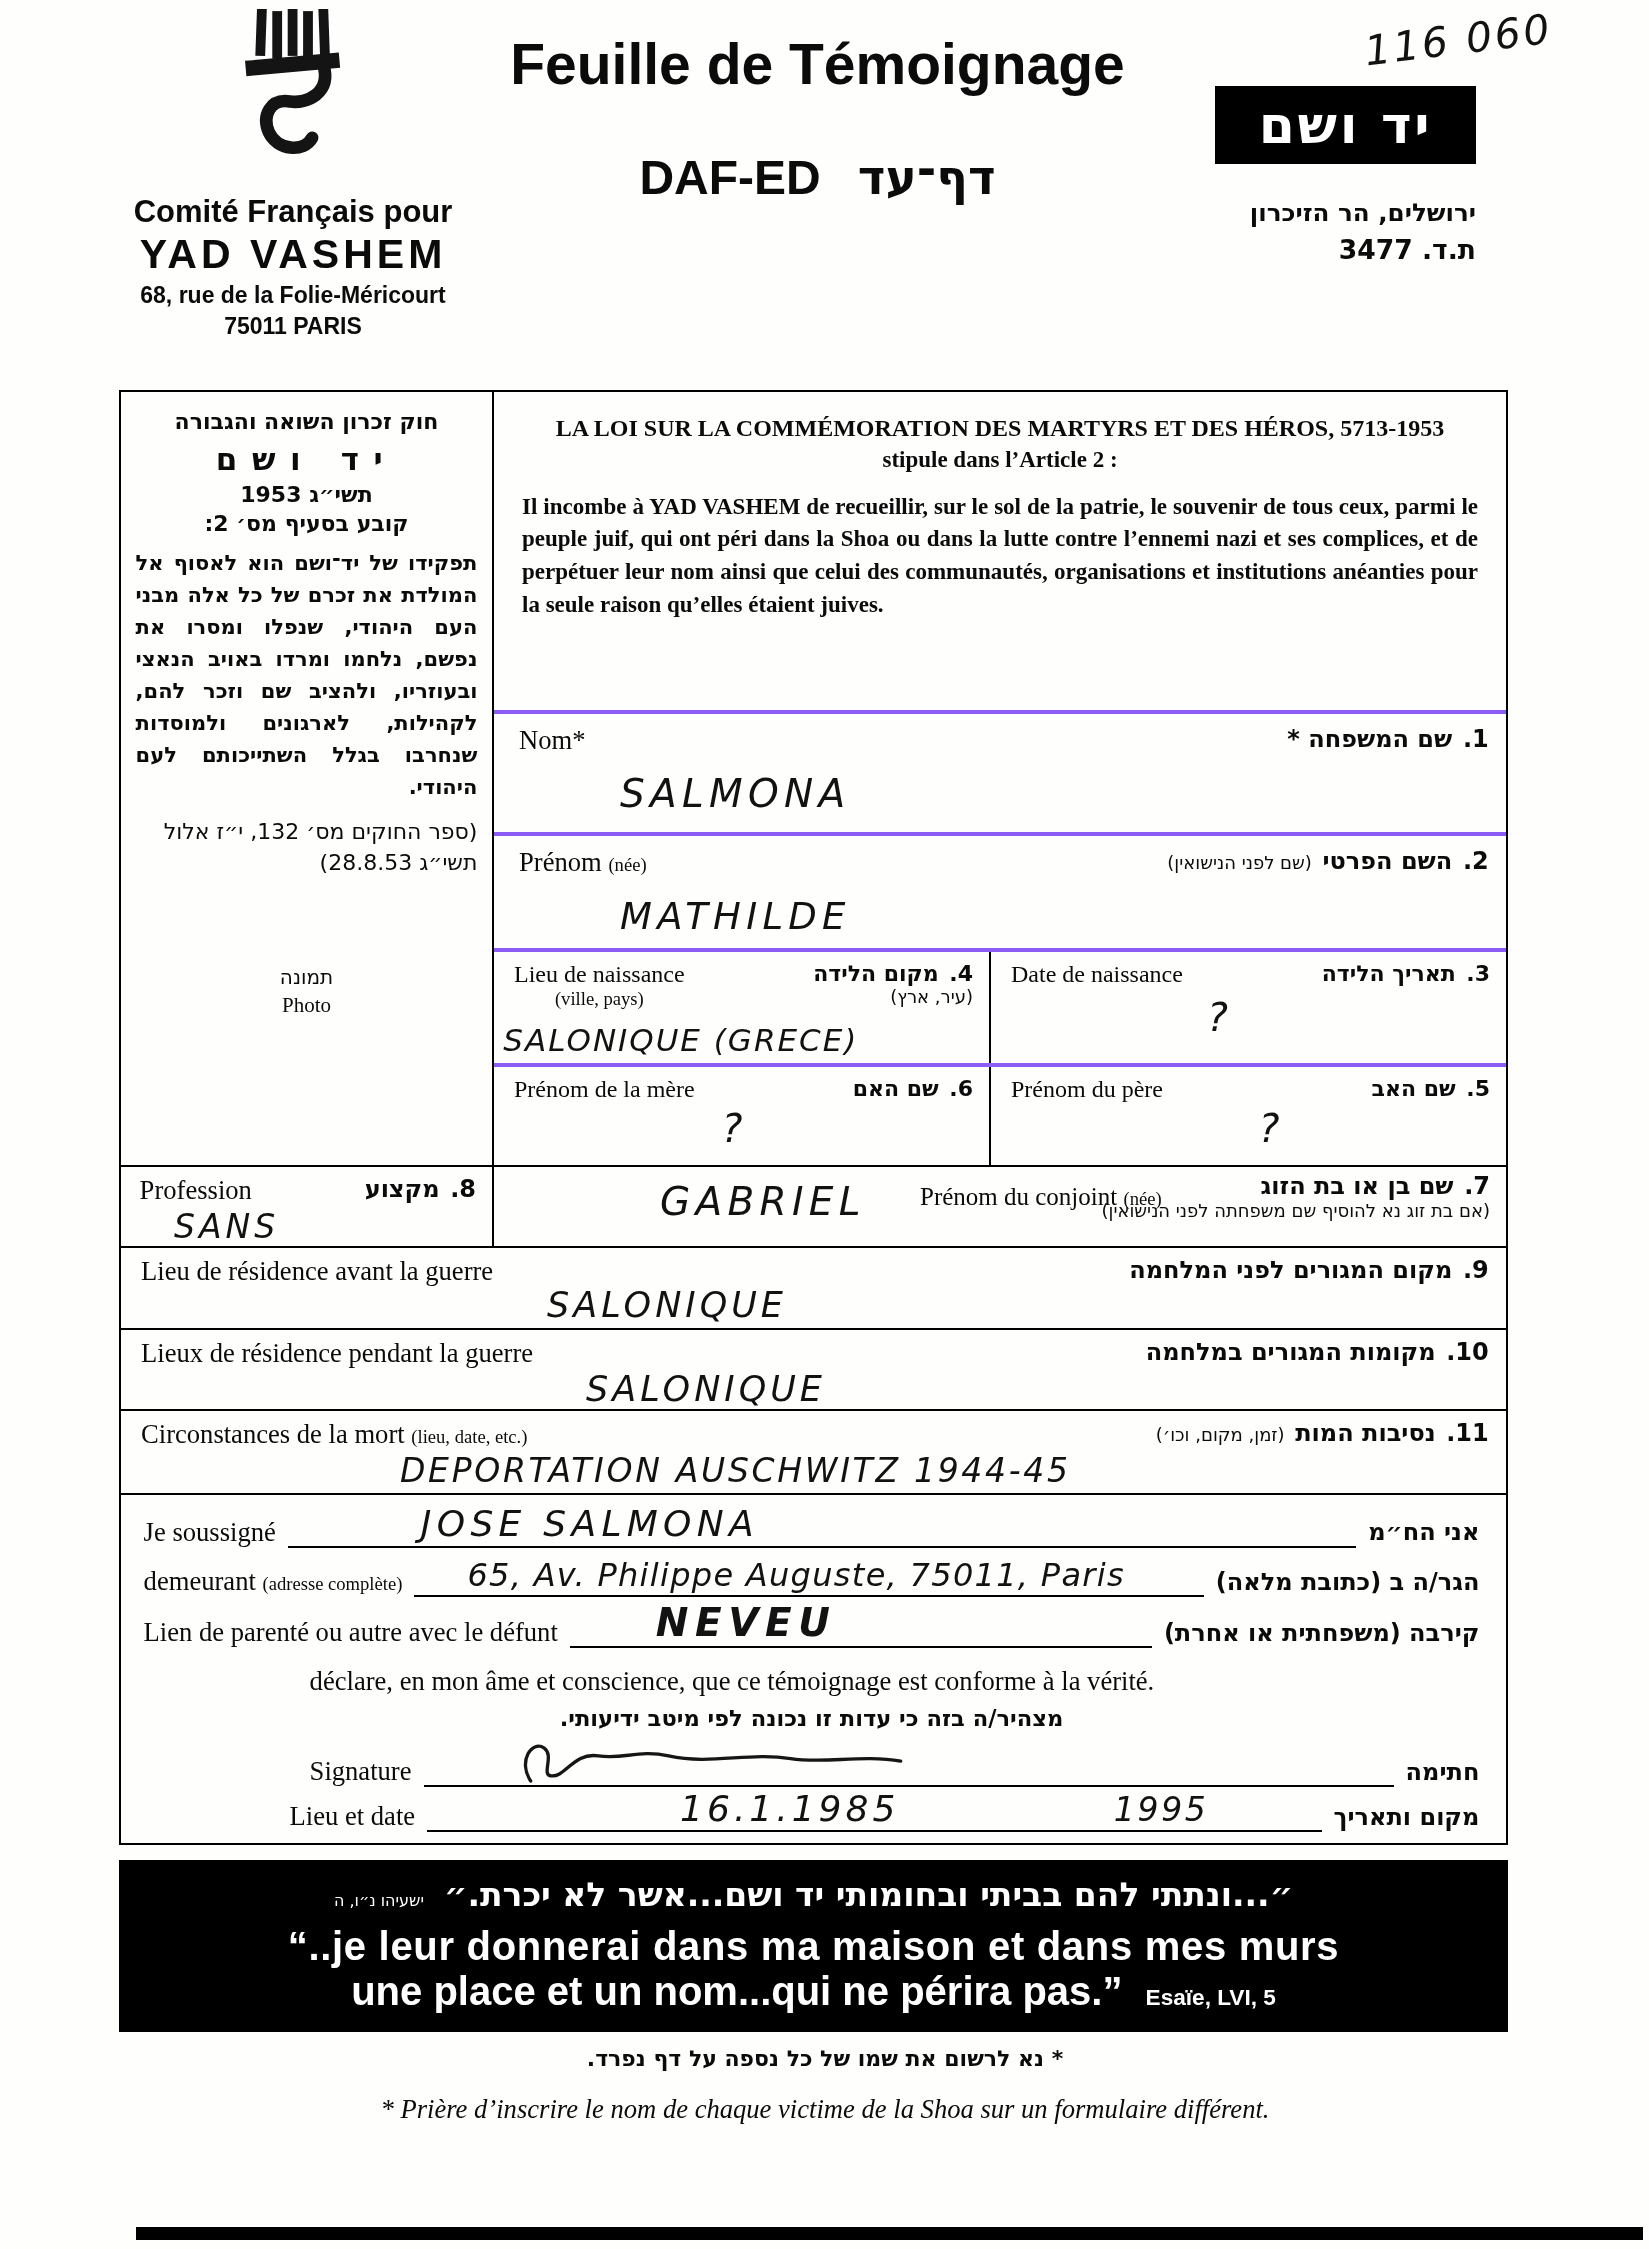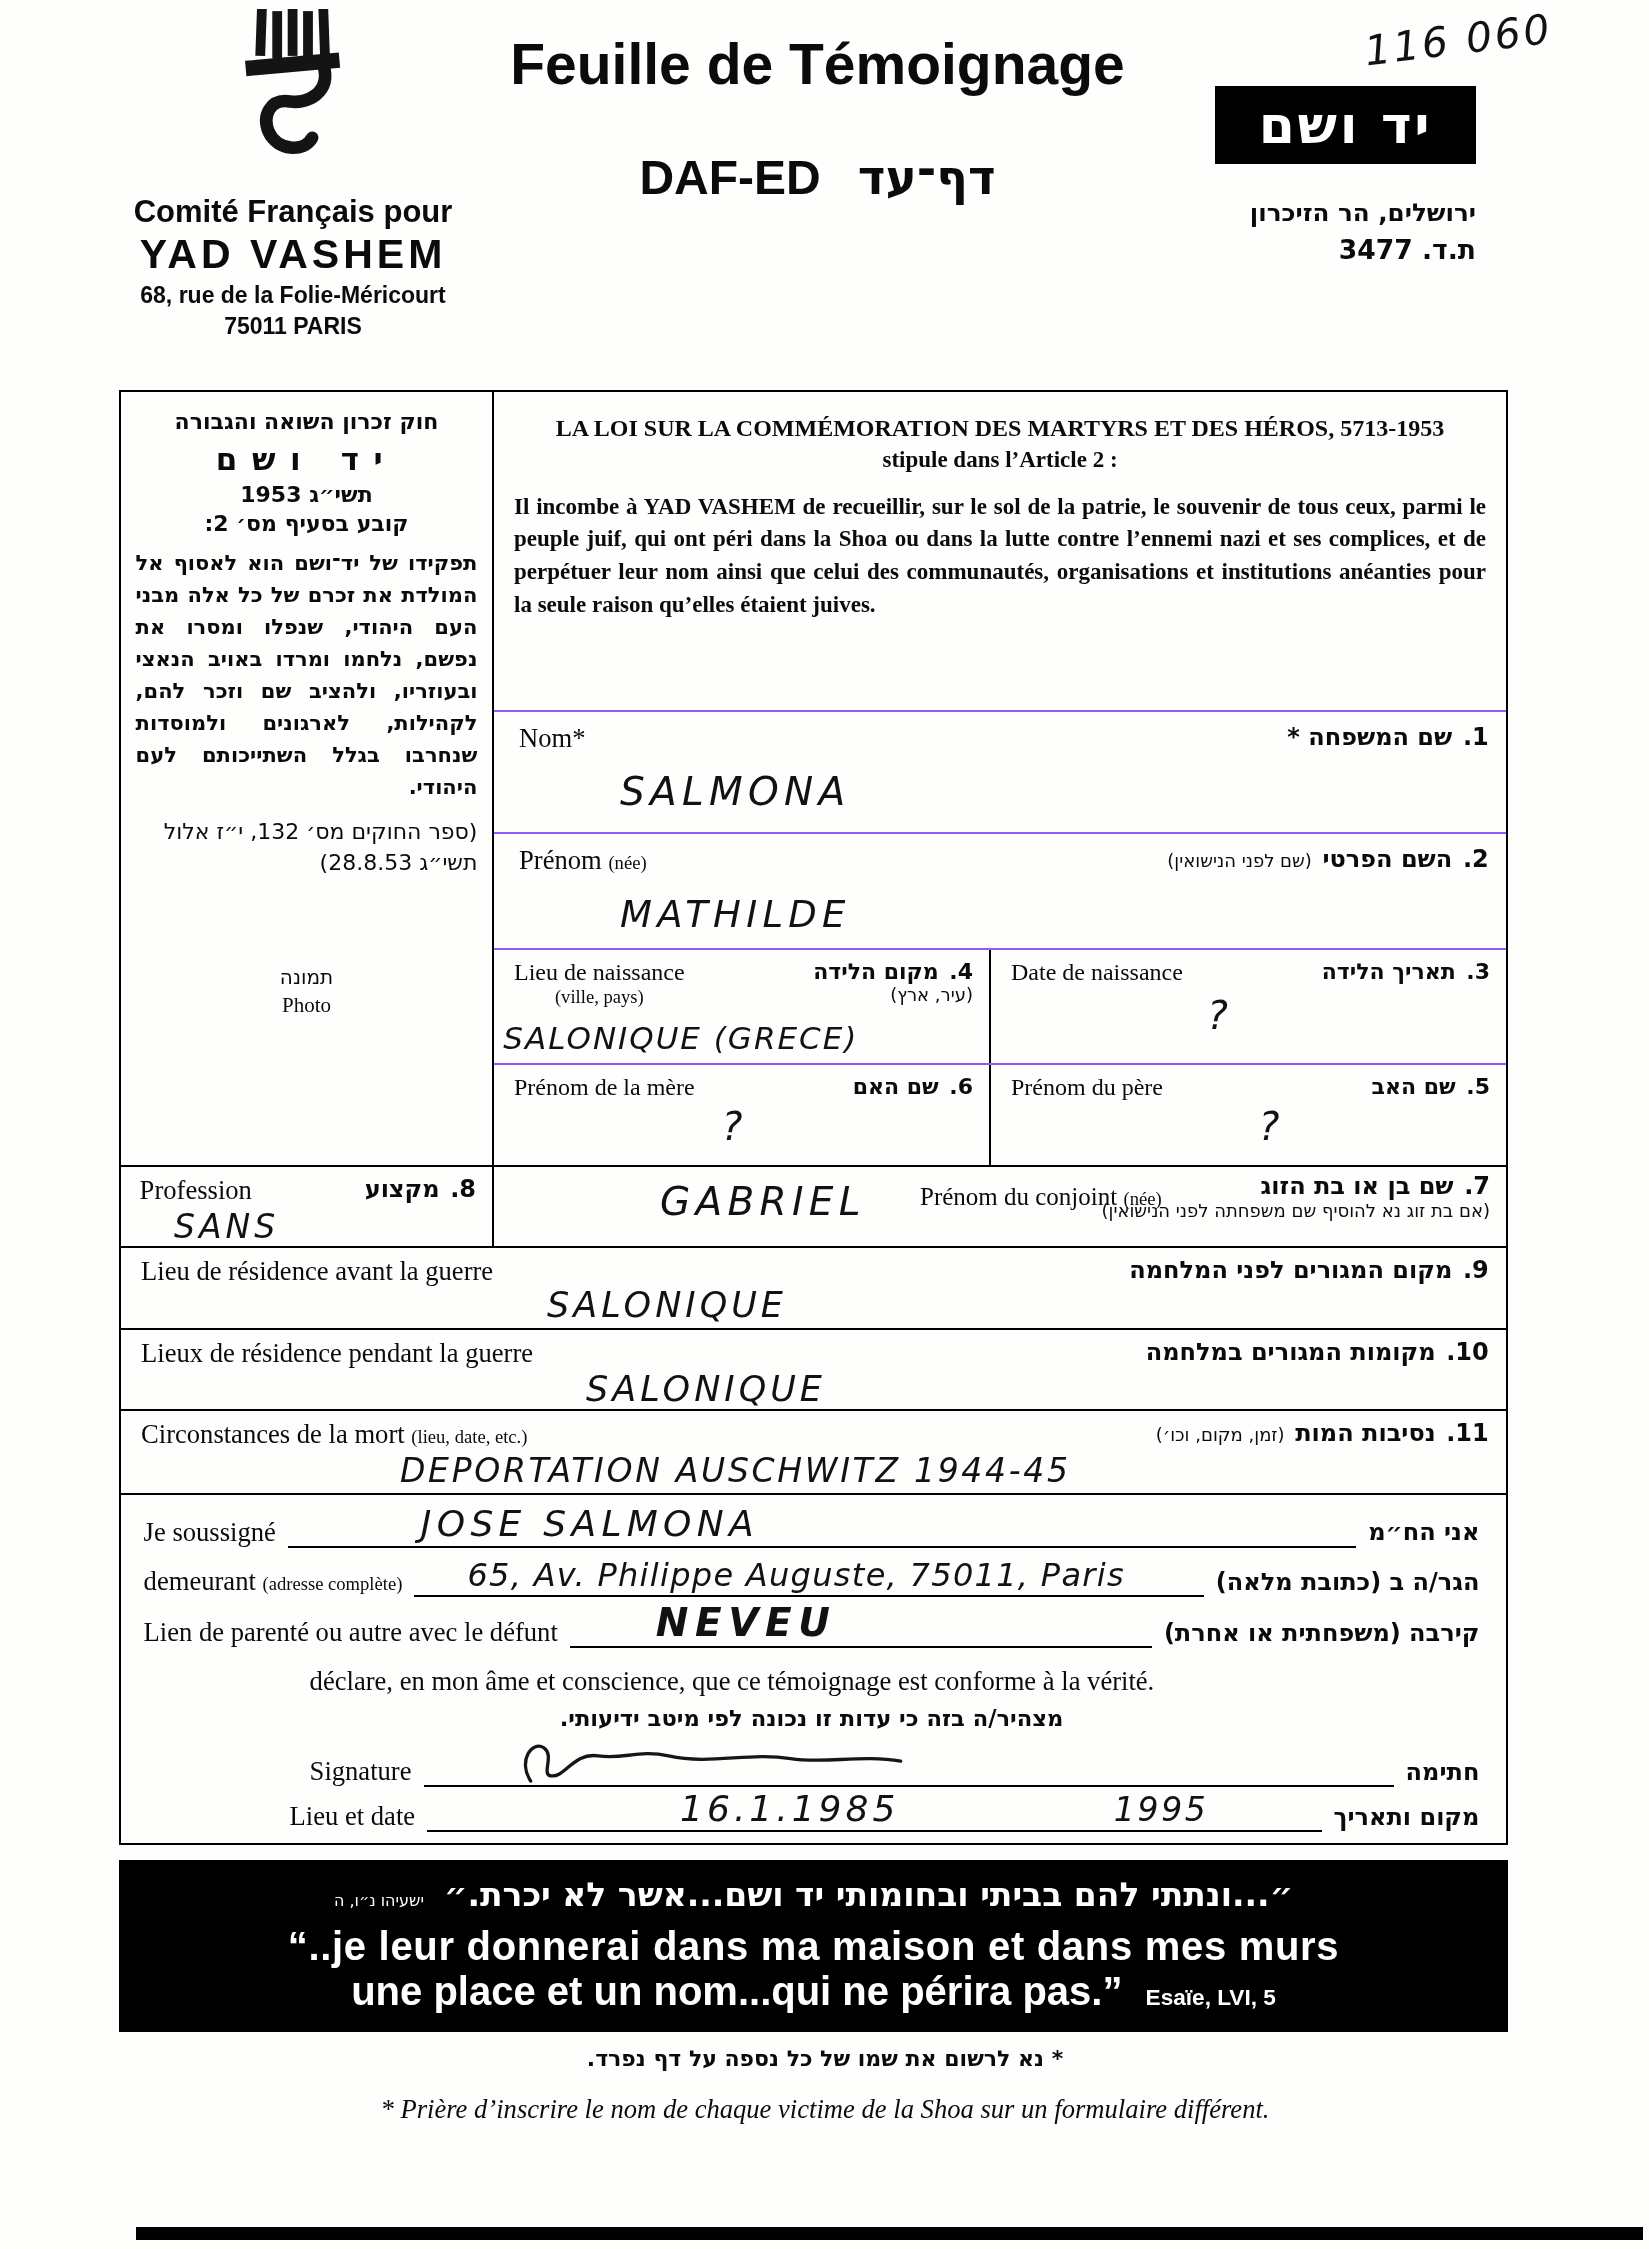--- a/index.html
+++ b/index.html
@@ -31,26 +31,26 @@
   .hh2{font-size:31px;font-weight:bold;text-align:center;letter-spacing:14.6px;margin-top:6.6px;direction:rtl;}
   .hh3{font-size:22px;font-weight:bold;text-align:center;margin-top:5.3px;direction:rtl;}
   .hh4{font-size:22px;font-weight:bold;text-align:center;margin-top:4px;direction:rtl;}
   .hbody{font-size:21px;font-weight:bold;direction:rtl;text-align:justify;line-height:1.52;margin-top:12px;}
   .hcite{font-size:22px;direction:rtl;text-align:right;margin-top:14px;line-height:1.4;}
   .photo-lbl{margin-top:86px;text-align:center;}
   .photo-he{font-size:20px;direction:rtl;}
   .photo-fr{font-size:21px;font-family:"Liberation Serif",serif;margin-top:4px;}
 
   .rightcol{flex:1;display:flex;flex-direction:column;min-width:0;}
-  .law{height:318px;padding:21px 20px 0;}
+  .law{height:318px;padding:21px 28px 0;}
   .law-t{font-size:24px;font-weight:bold;text-align:center;line-height:1.32;}
   .law-s{font-size:23px;font-weight:bold;text-align:center;margin-top:2.7px;}
   .law-b{font-size:23px;font-weight:bold;text-align:justify;margin-top:17.3px;line-height:1.42;}
 
-  .frow{border-top:2px solid #8b5cf6;position:relative;}
+  .frow{border-top:4px solid #8b5cf6;position:relative;}
   .row1{height:122px;}
   .row2{height:116px;}
   .row34{height:115px;display:flex;}
   .row56{height:102px;display:flex;}
   .lblrow{display:flex;justify-content:space-between;align-items:flex-start;padding:10.6px 17.3px 0 25px;}
   .frl{font-size:26.6px;white-space:nowrap;}
   .note{font-size:18.6px;}
   .hewrap{display:flex;align-items:baseline;gap:10.6px;}
   .hel{font-family:"DejaVu Sans",sans-serif;font-size:24px;font-weight:bold;direction:rtl;white-space:nowrap;}
   .num{font-family:"DejaVu Sans",sans-serif;font-size:24px;font-weight:bold;}

